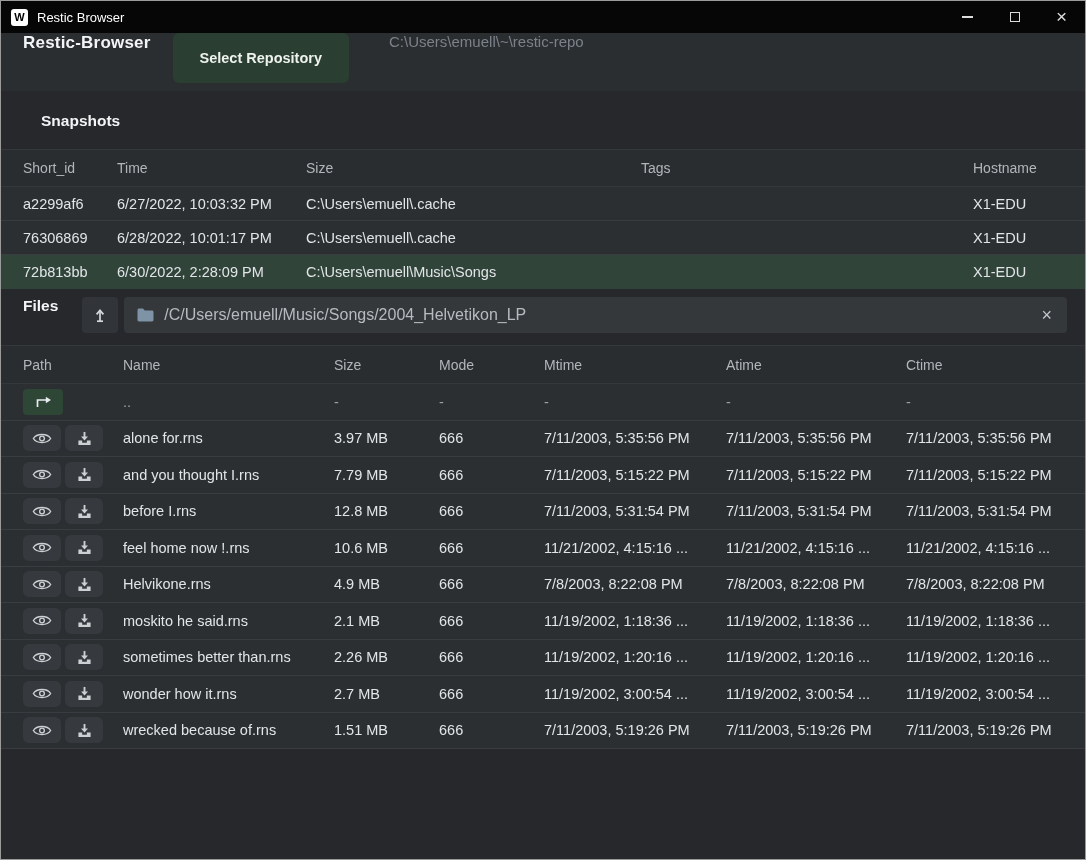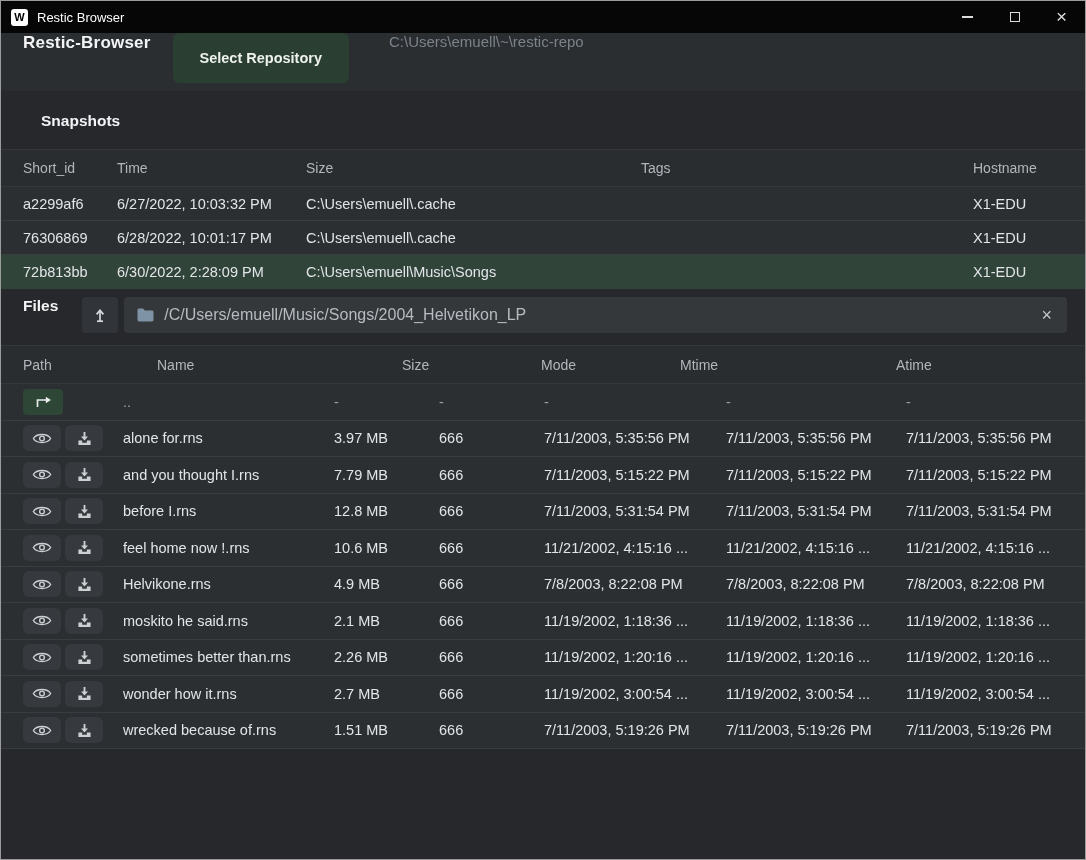--- a/index.html
+++ b/index.html
@@ -54,21 +54,21 @@
     display:flex; align-items:center; padding:0 13px; cursor:text; }
   .path-text { color:#b6bbc0; font-size:16px; margin-left:10px; flex:1;
     white-space:nowrap; overflow:hidden; }
   .clear-btn { background:none; border:none; color:#c3c8cd; font-size:18px; line-height:1;
     cursor:pointer; padding:0 2px; }
   
   .files-header {
     display:grid; grid-template-columns:100px 211px 105px 105px 182px 180px 1fr;
     padding:0 18px 0 22px; height:39px; align-items:center;
     background:#2a2d30; border-top:1px solid #35383b; border-bottom:1px solid #35383b;
-    color:#b2b6bb; font-size:14px;gap:34px;
+    color:#b2b6bb; font-size:14px;
   }
   .file-row {
     display:grid; grid-template-columns:100px 211px 105px 105px 182px 180px 1fr;
     padding:0 18px 0 22px; height:36.5px; align-items:center;
     background:#2c2f32; border-bottom:1px solid #393c40; font-size:14.5px; color:#e2e5e8;
   }
   .file-row .cell { white-space:nowrap; overflow:hidden; }
   .dim { color:#9aa0a6; }
   .actions { display:flex; gap:4px; }
   .icon-btn { width:38px; height:26px; border-radius:6px; background:#36393d; border:none;

